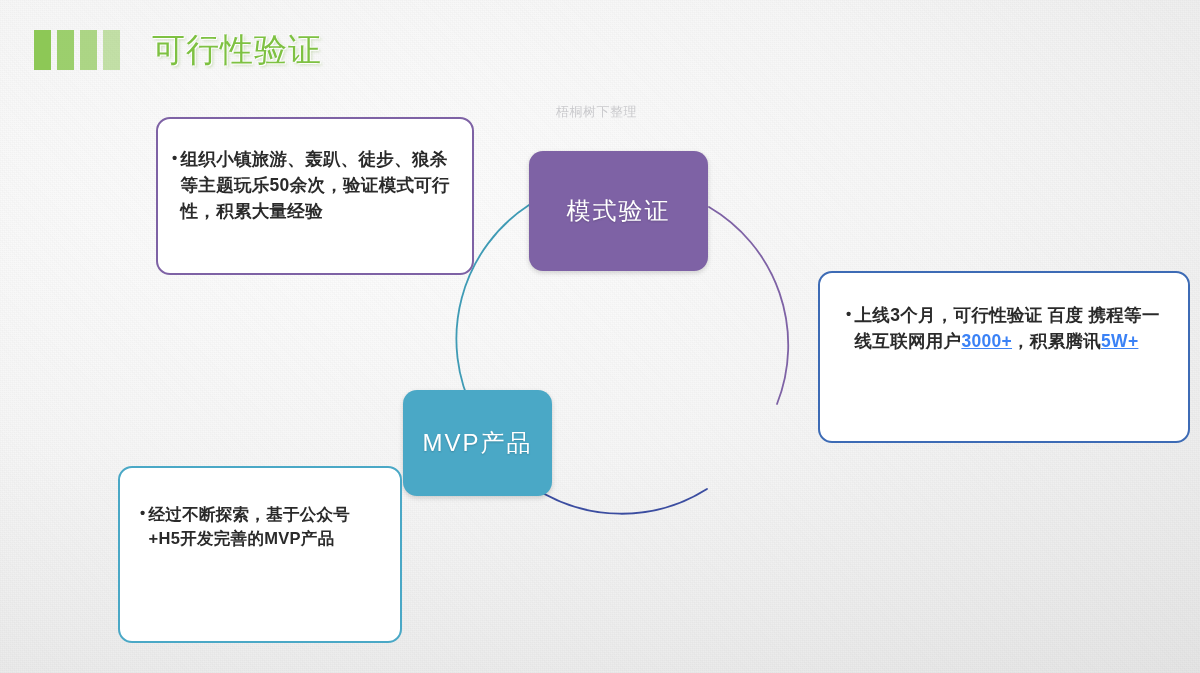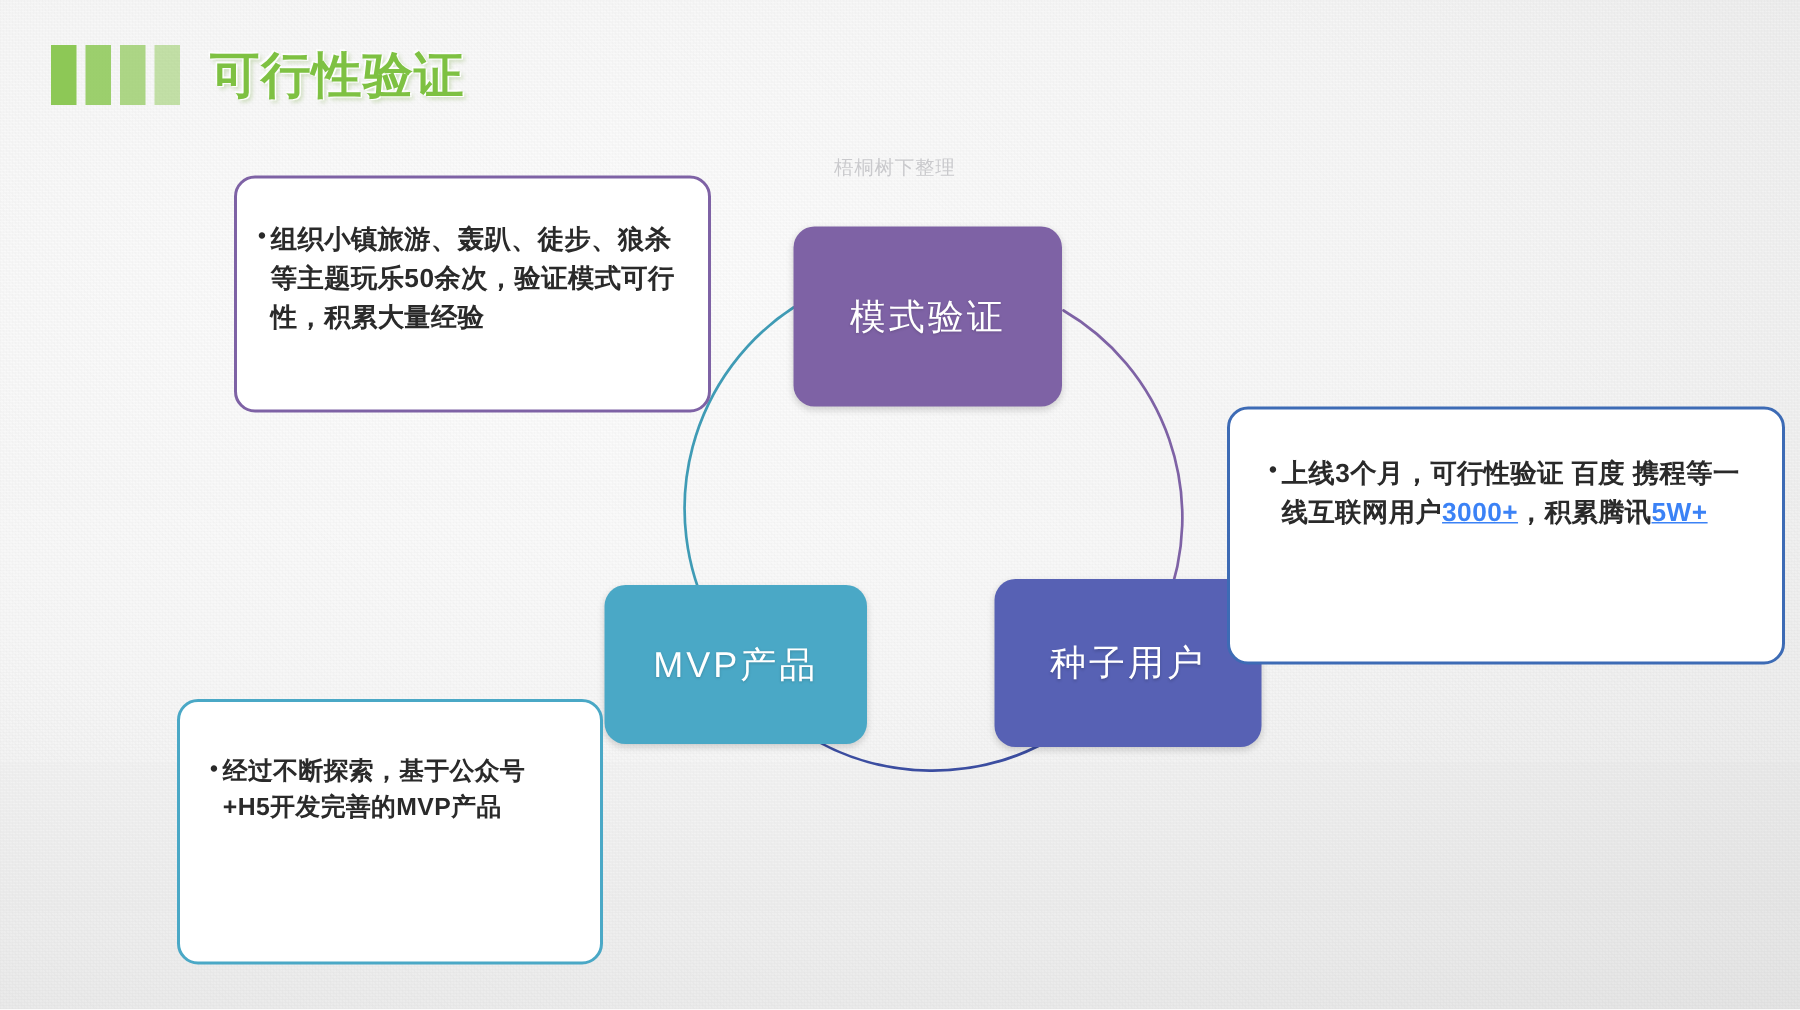--- a/index.html
+++ b/index.html
@@ -50,23 +50,23 @@
   .bar {
     width: 17px;
     height: 40px;
     background: #8dc856;
   }
   .bar.b2 { opacity: .86; }
   .bar.b3 { opacity: .70; }
   .bar.b4 { opacity: .50; }
 
   #slide-title {
-    margin-left: 20px;
+    margin-left: 32px;
     font-size: 33px;
-    font-weight: bold;
+    font-weight: normal;
     color: #7ec142;
     letter-spacing: 1px;
     text-shadow:
       0 0 2px #ffffff,
       1px 1px 0 rgba(255,255,255,.95),
       -1px -1px 0 rgba(255,255,255,.8),
       2px 2px 3px rgba(120,170,70,.35);
     white-space: nowrap;
   }
 
@@ -108,21 +108,21 @@
   #node-mode {
     left: 529px;
     top: 151px;
     width: 179px;
     height: 120px;
     background: #7e62a5;
   }
   #node-mvp {
     left: 403px;
     top: 390px;
-    width: 175px;
+    width: 149px;
     height: 106px;
     background: #4aa8c6;
   }
   #node-seed {
     left: 663px;
     top: 386px;
     width: 178px;
     height: 112px;
     background: #5761b4;
   }
@@ -211,23 +211,20 @@
   </svg>
 
   <div class="node" id="node-mode">
     <span>模式验证</span>
   </div>
 
   <div class="node" id="node-mvp">
     <span>MVP产品</span>
   </div>
 
-  <div class="node" id="node-seed">
-    <span>种子用户</span>
-  </div>
 
   <div class="callout" id="callout-top">
     <div class="inner bullet-row">
       <span class="bullet-dot">•</span>
       <span class="bullet-text">组织小镇旅游、轰趴、徒步、狼杀等主题玩乐50余次，验证模式可行性，积累大量经验</span>
     </div>
   </div>
 
   <div class="callout" id="callout-right">
     <div class="inner bullet-row">

